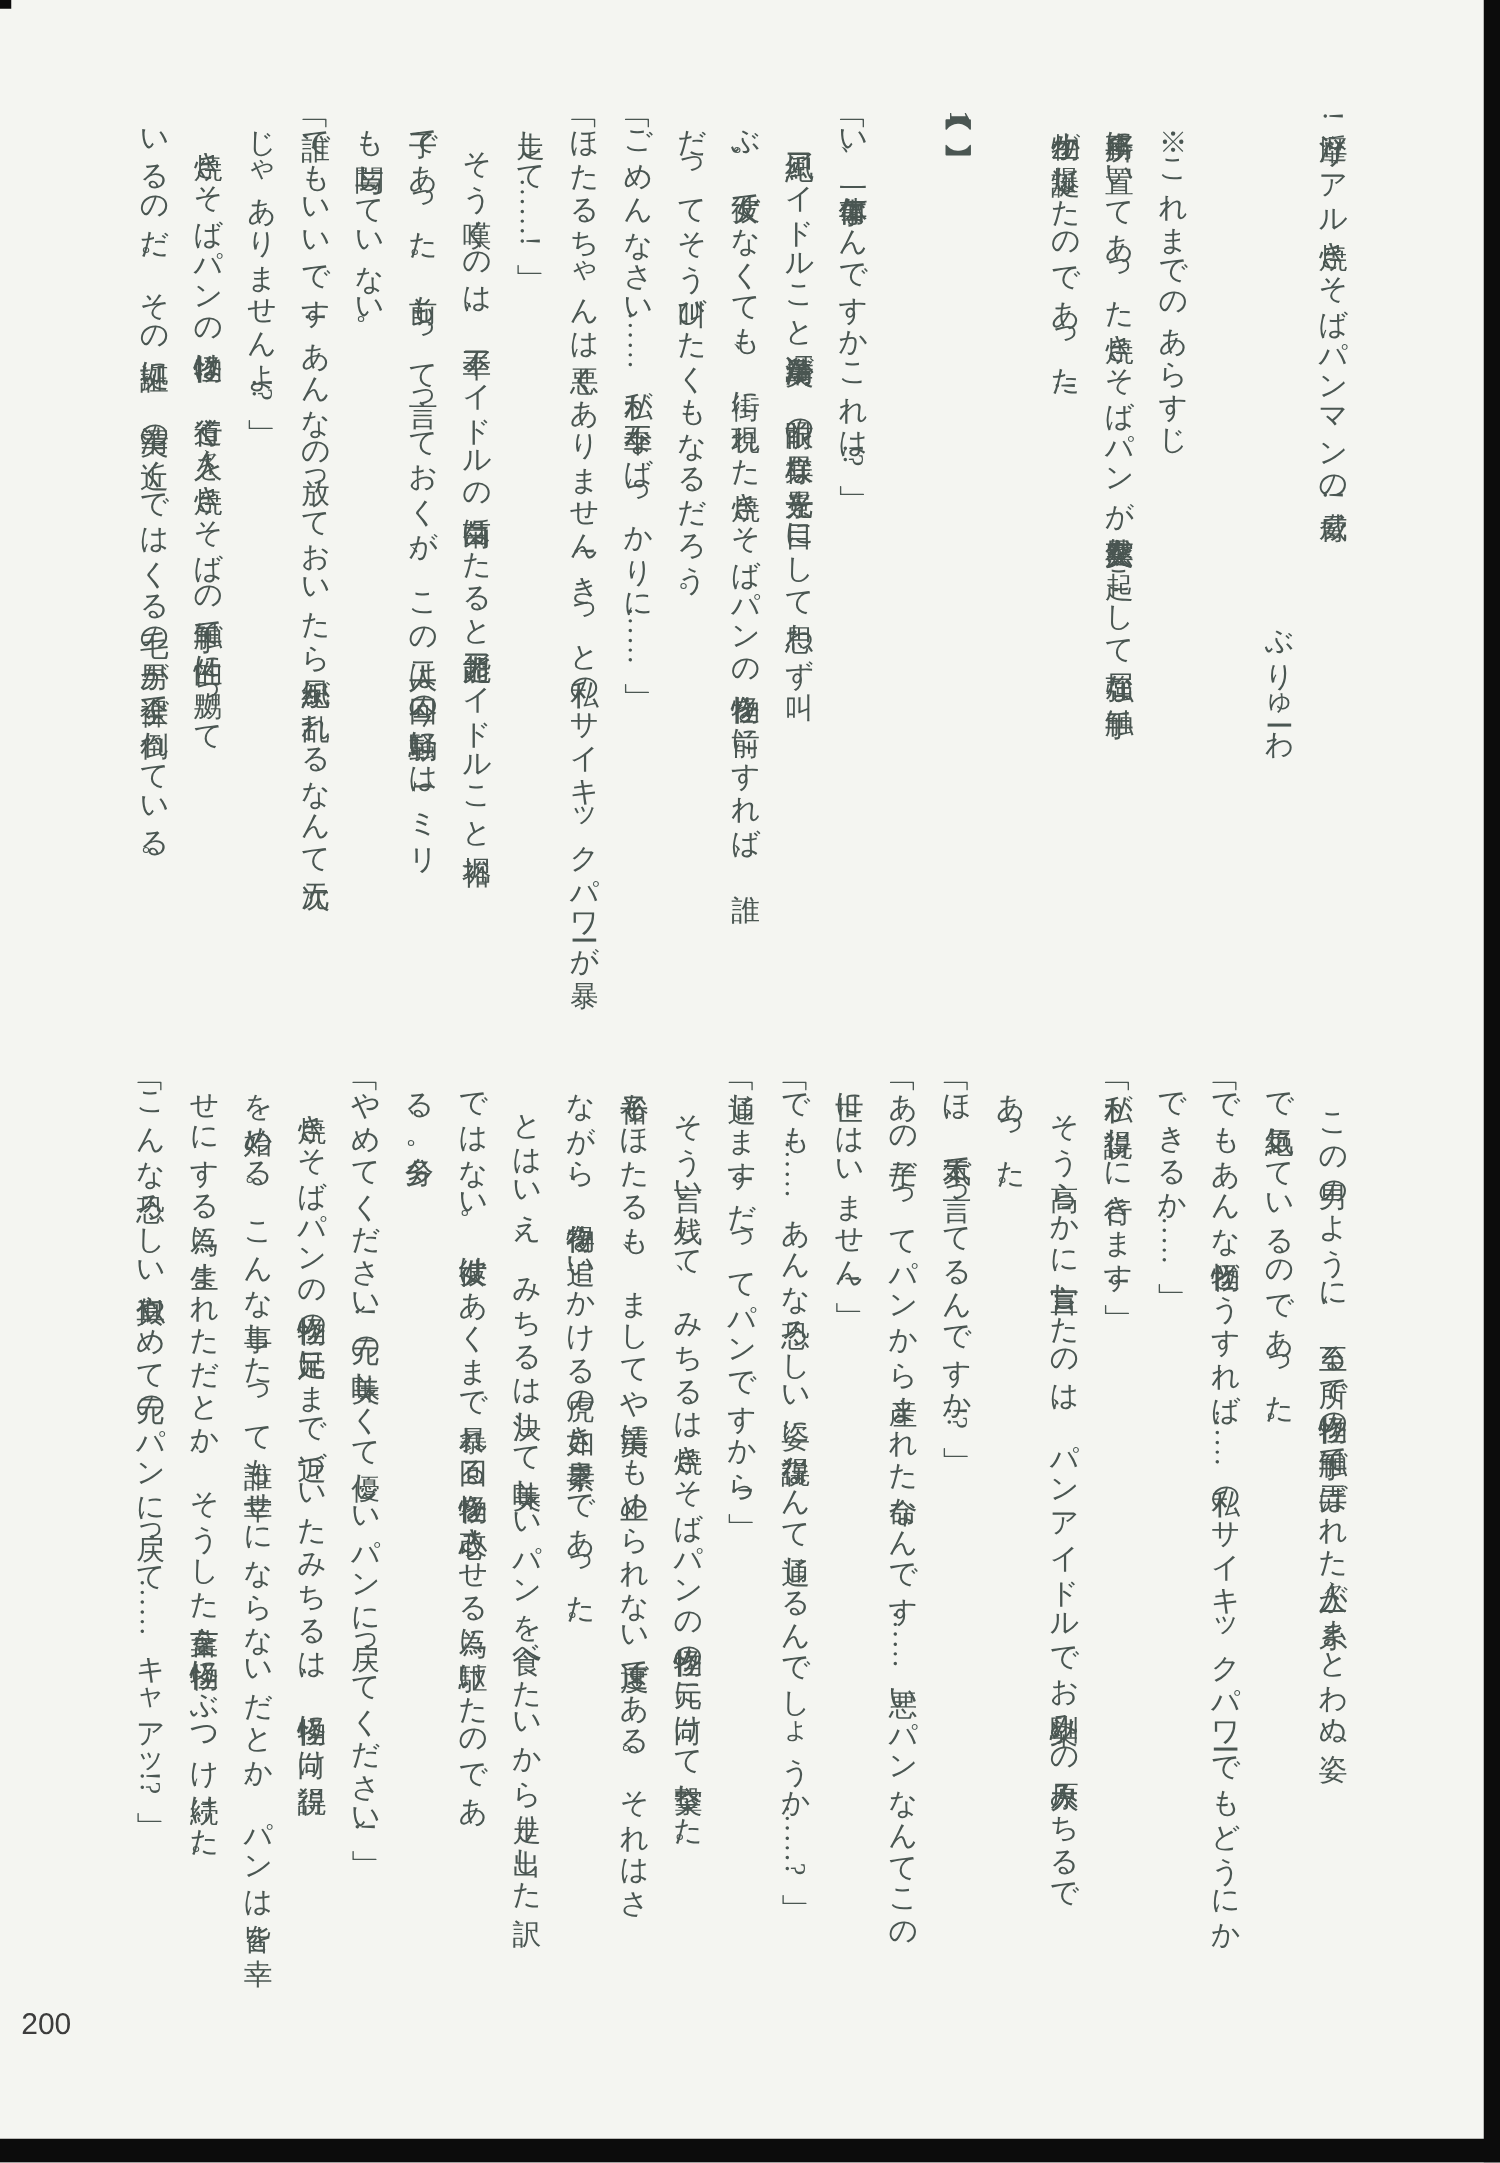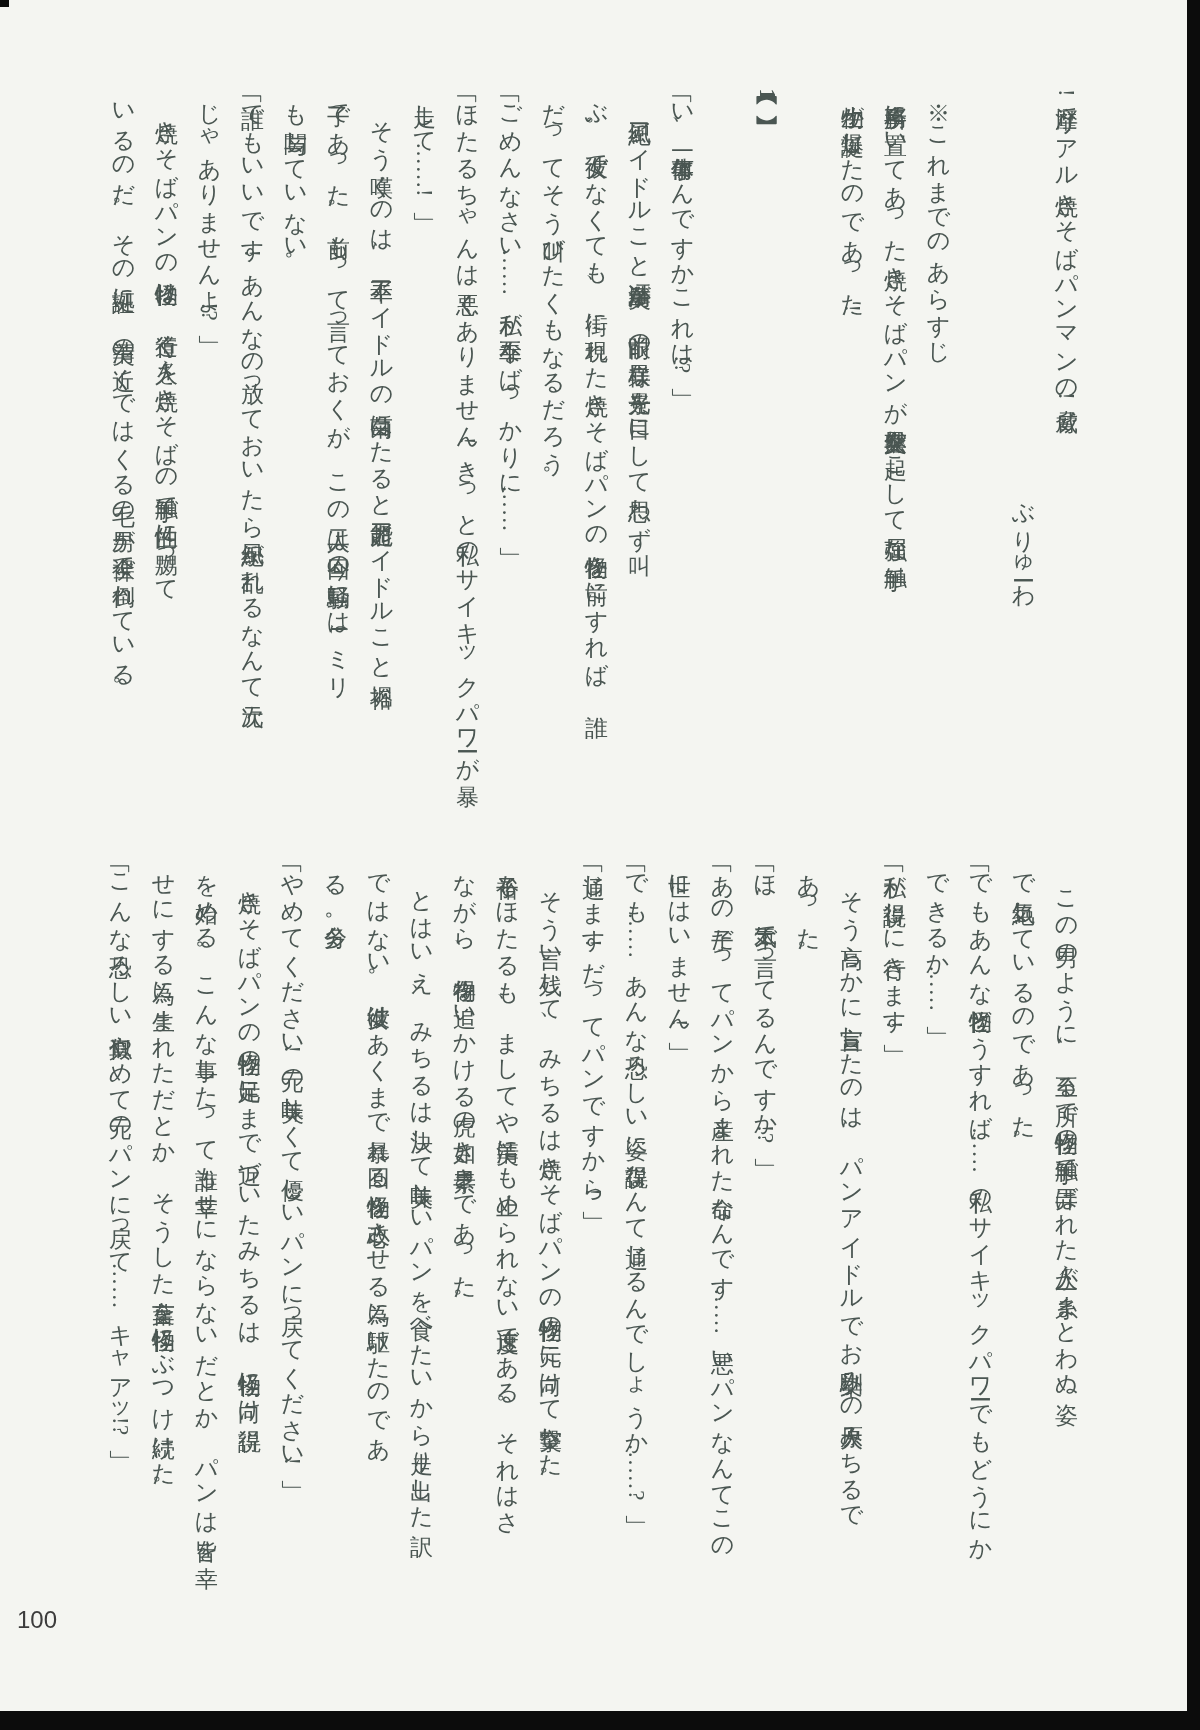--- a/index.html
+++ b/index.html
@@ -106,19 +106,19 @@
       <div class="col indent">とはいえ、みちるは決して美味しいパンを食べたいから走り出した訳</div>
       <div class="col">ではない。彼女はあくまで暴れ回る怪物を改心させる為に駆けたのであ</div>
       <div class="col">る、多分。</div>
       <div class="col">「やめてください!元の美味しくて優しいパンに戻ってください!」</div>
       <div class="col indent">焼きそばパンの怪物の足元にまで近づいたみちるは、怪物に向け説得</div>
       <div class="col">を始める。こんな事したって誰も幸せにならないだとか、パンは皆を幸</div>
       <div class="col">せにする為に生まれただとか、そうした言葉を怪物にぶつけ続けた。</div>
       <div class="col">「こんな恐ろしい真似やめて元のパンに戻って……キャアッ!?」</div>
     </div>
 
-  <div class="page-number">100</div>
+  <div class="page-number">200</div>
 
   <div class="speck-tl"></div>
   <div class="edge-right"></div>
   <div class="edge-bottom"></div>
 
 </div>
 
 </body></html>

